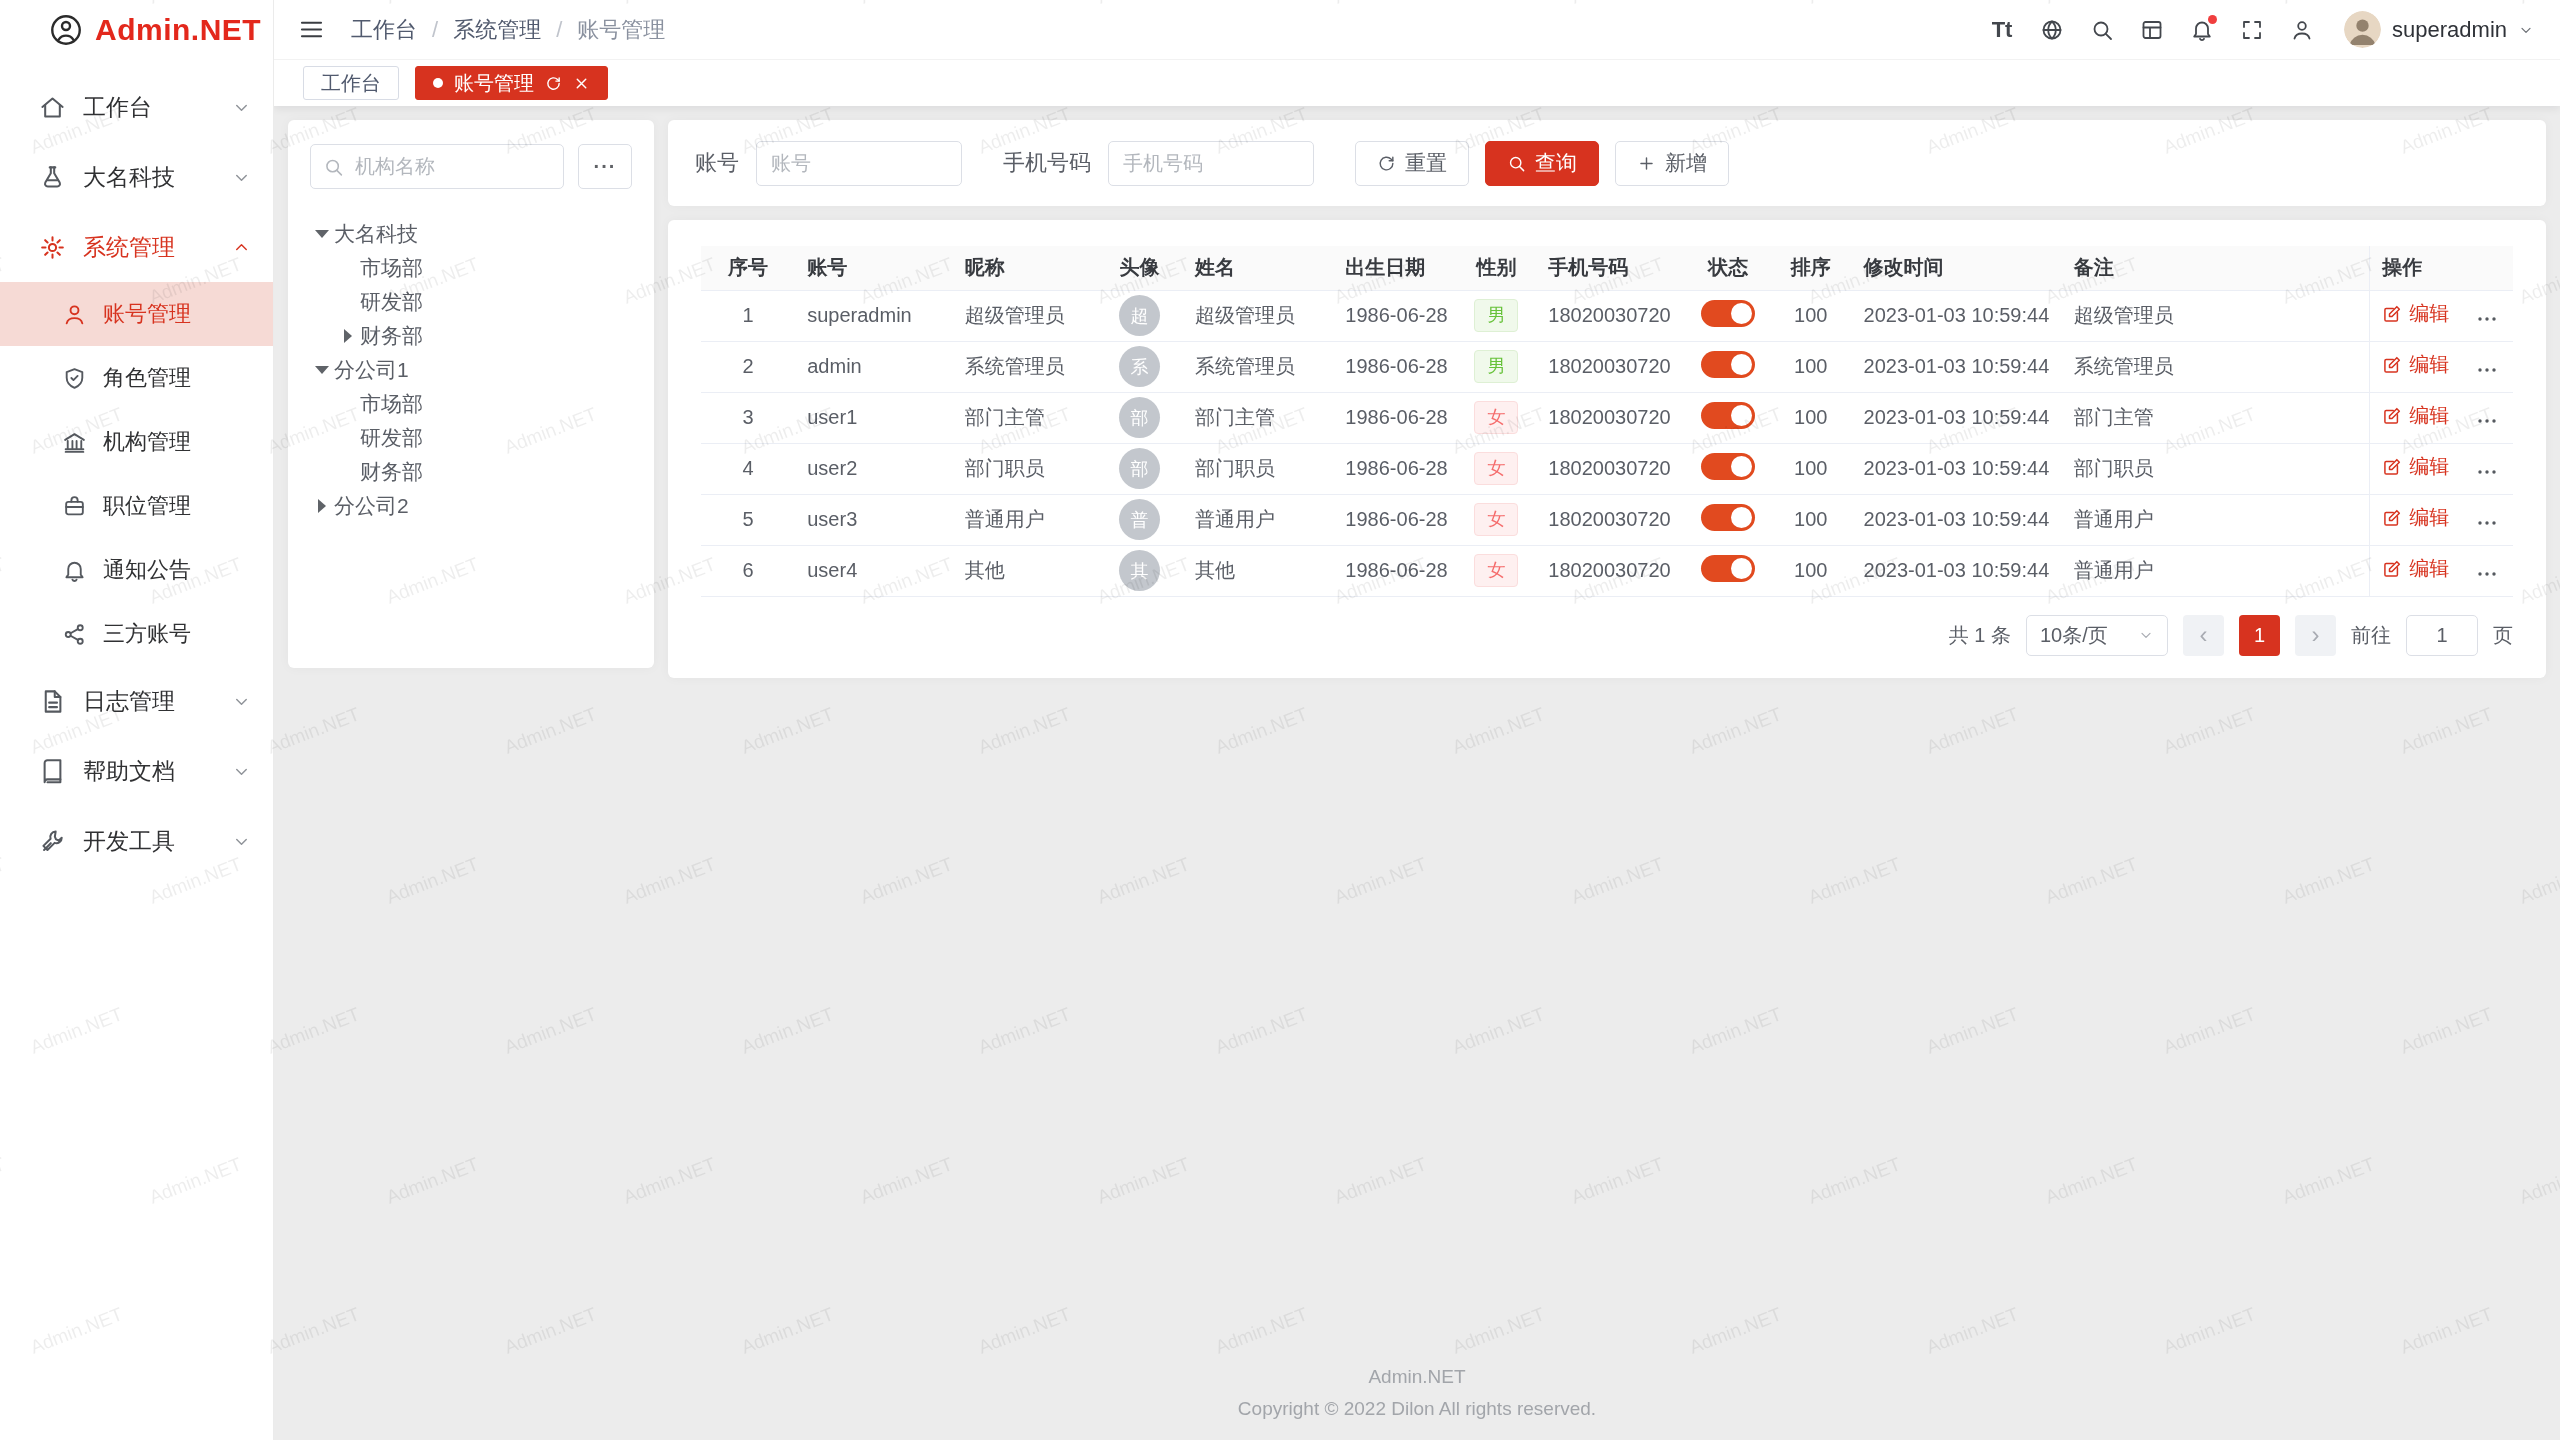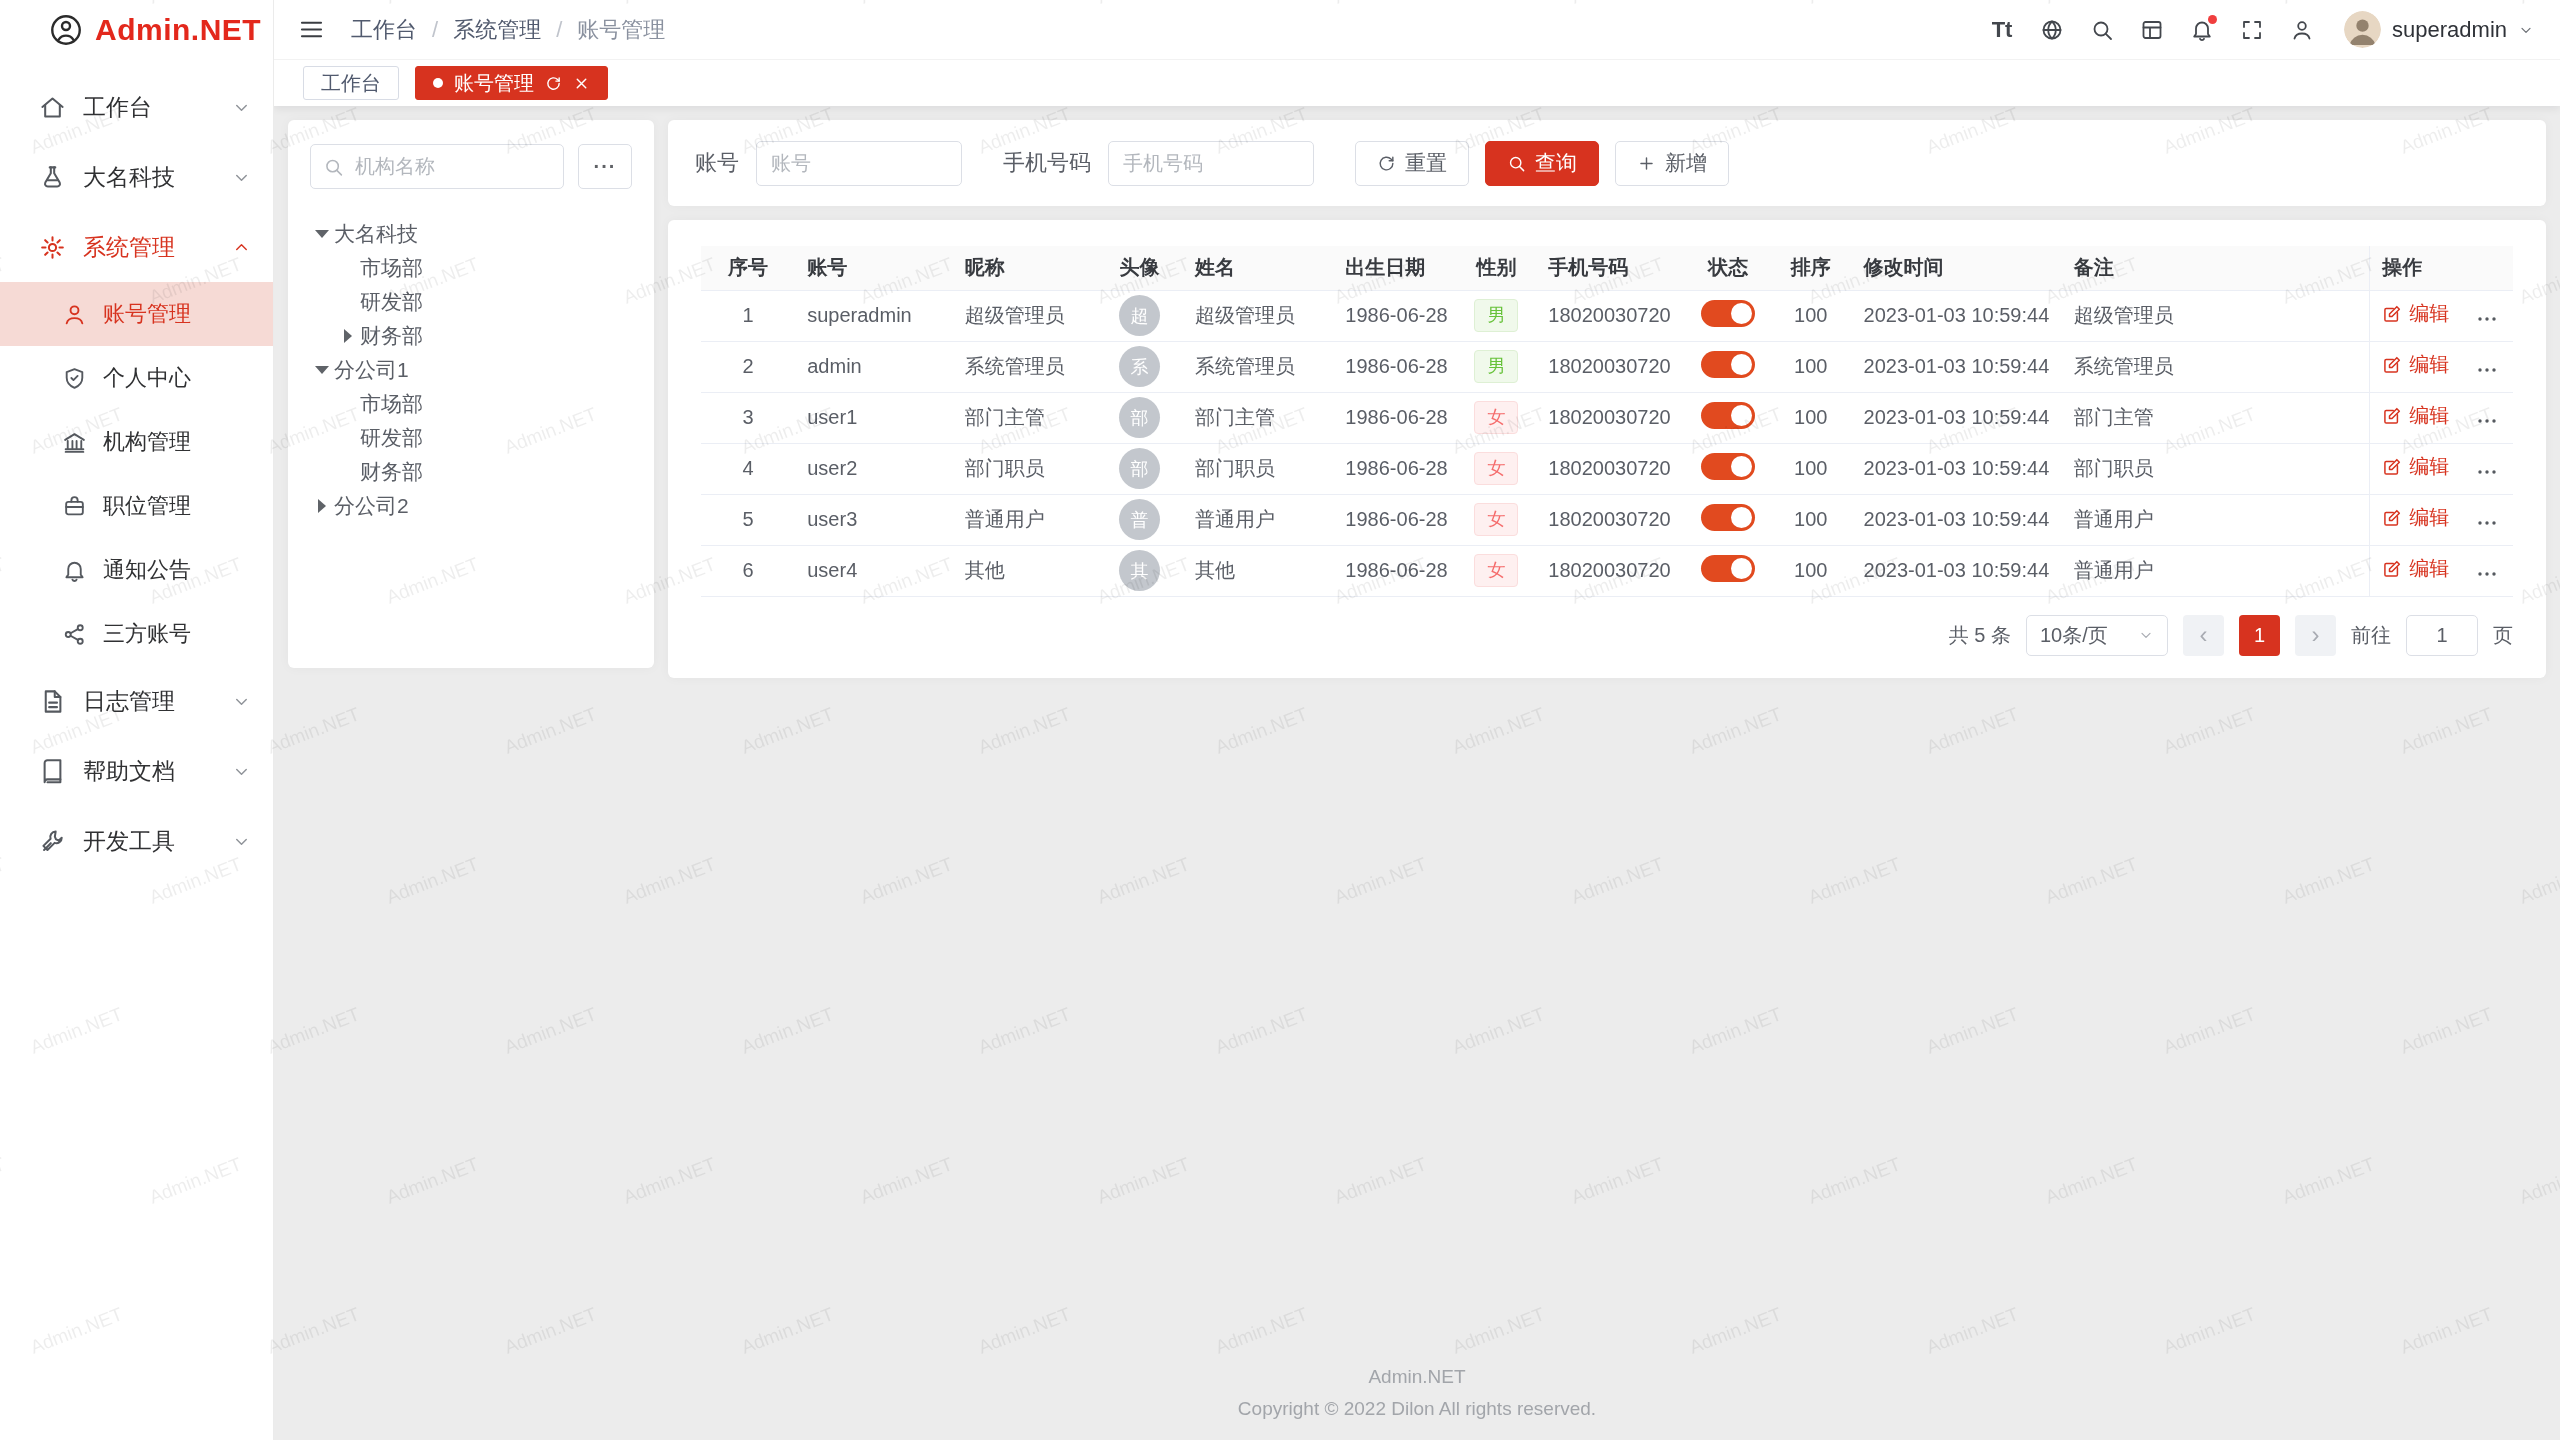--- a/index.html
+++ b/index.html
@@ -284,21 +284,21 @@
         <div class="smi smi-act">
          <svg class="ic smi-ic">
             <use href="#i-user"></use>
           </svg>
          <span>账号管理</span>
        </div>
         <div class="smi">
          <svg class="ic smi-ic">
             <use href="#i-shield"></use>
           </svg>
-         <span>个人中心</span>
+         <span>角色管理</span>
        </div>
         <div class="smi">
          <svg class="ic smi-ic">
             <use href="#i-bank"></use>
           </svg>
          <span>机构管理</span>
        </div>
         <div class="smi">
          <svg class="ic smi-ic">
             <use href="#i-badge"></use>
@@ -695,21 +695,21 @@
                   </span>
          <svg class="ic more">
                     <use href="#i-more"></use>
                   </svg>
        </td>
      </tr>
             </tbody>
         </table>
 
         <div class="pagination">
-          <span>共 5 条</span>
+          <span>共 1 条</span>
           <div class="psel">
             <span>10条/页</span>
             <svg class="ic">
                 <use href="#i-chev-d"></use>
               </svg>
           </div>
           <button class="pbtn">‹</button>
           <button class="pbtn pnum">1</button>
           <button class="pbtn">›</button>
           <span>前往</span>

